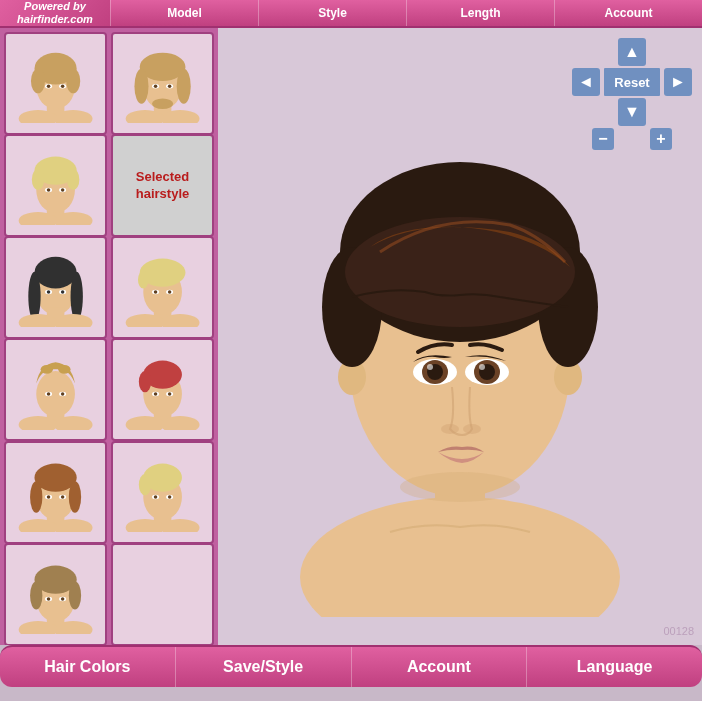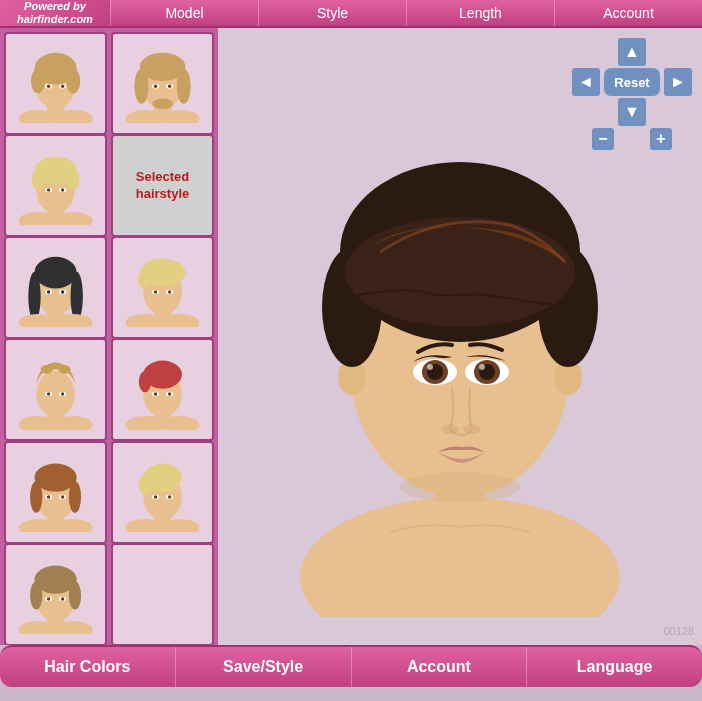--- a/index.html
+++ b/index.html
@@ -35,22 +35,22 @@
     .top-nav-tabs {
       display: flex;
       flex: 1;
     }
     .nav-tab {
       flex: 1;
       display: flex;
       align-items: center;
       justify-content: center;
       color: white;
-      font-size: 14px;
-      font-weight: normal;
+      font-size: 12px;
+      font-weight: bold;
       cursor: pointer;
       border-left: 1px solid rgba(255,255,255,0.3);
     }
 
     
     .main-area {
       display: flex;
       height: 617px;
     }
 
@@ -128,21 +128,21 @@
       justify-content: center;
       color: white;
       font-size: 16px;
       font-weight: bold;
     }
     .reset-btn {
       width: 56px;
       height: 28px;
       background: #7090c0;
       border: none;
-      border-radius: 7px;
+      border-radius: 1px;
       cursor: pointer;
       color: white;
       font-size: 13px;
       font-weight: bold;
     }
     .zoom-row {
       display: flex;
       align-items: center;
       gap: 4px;
     }

